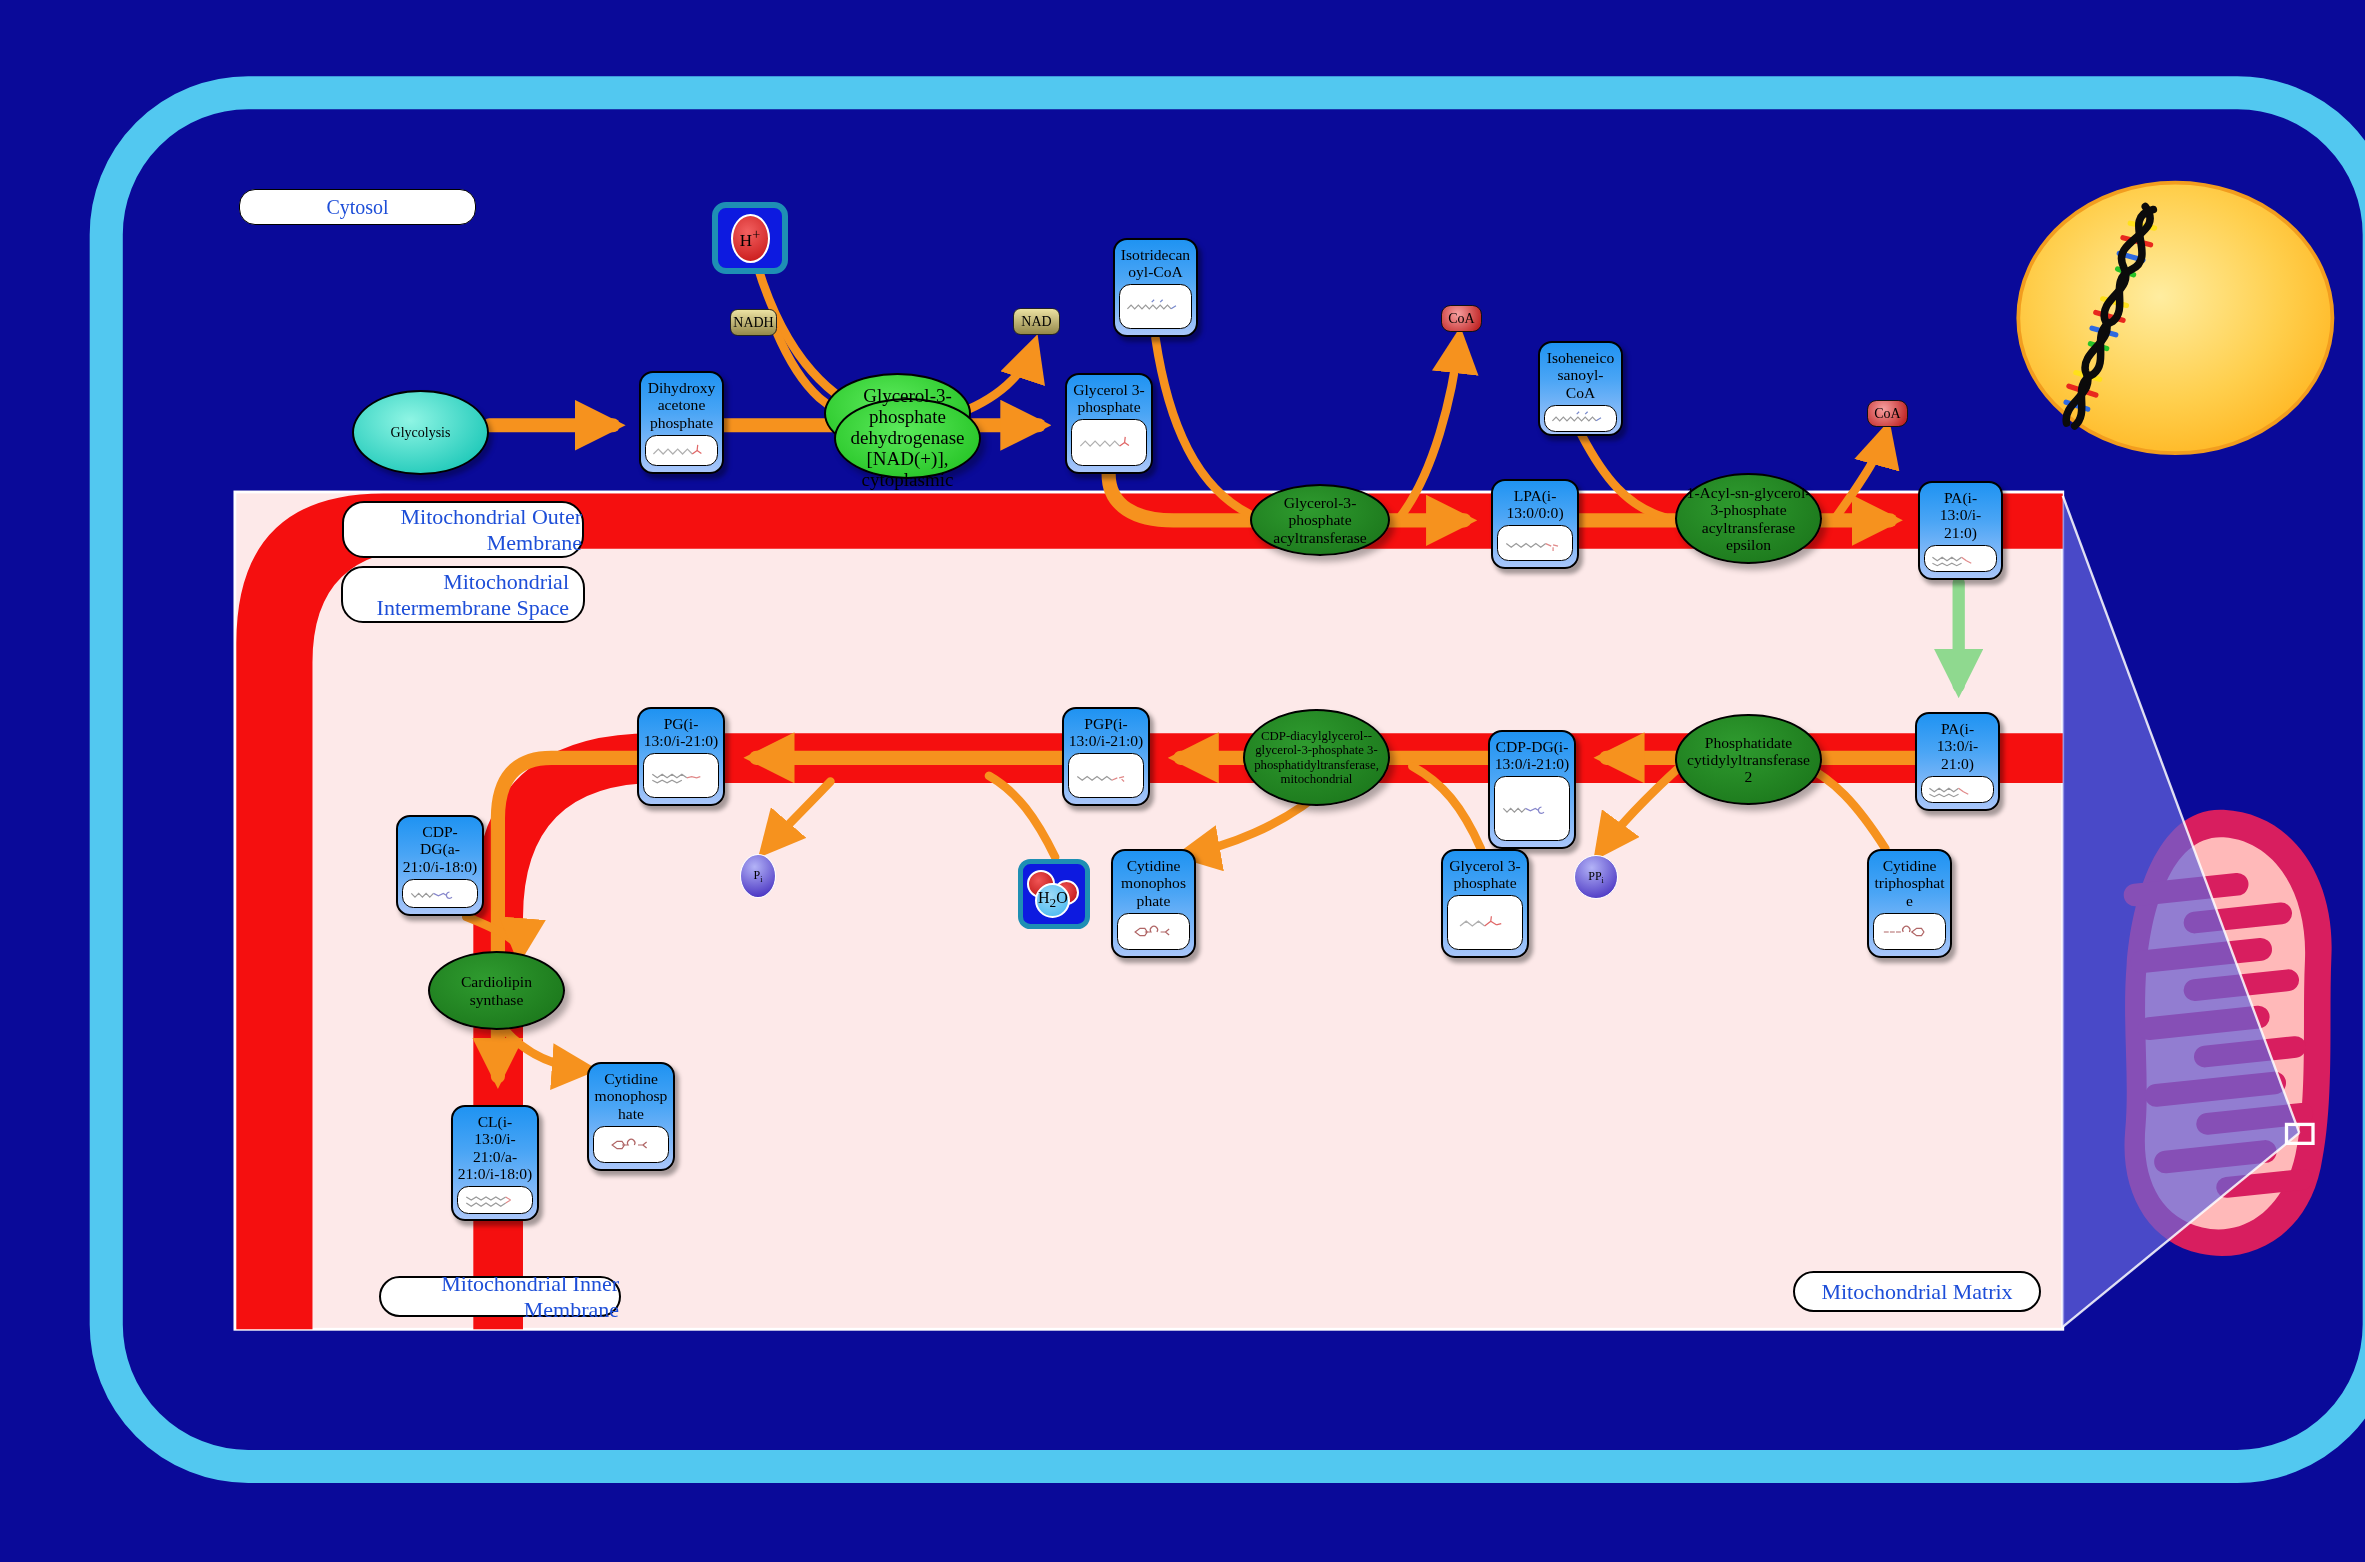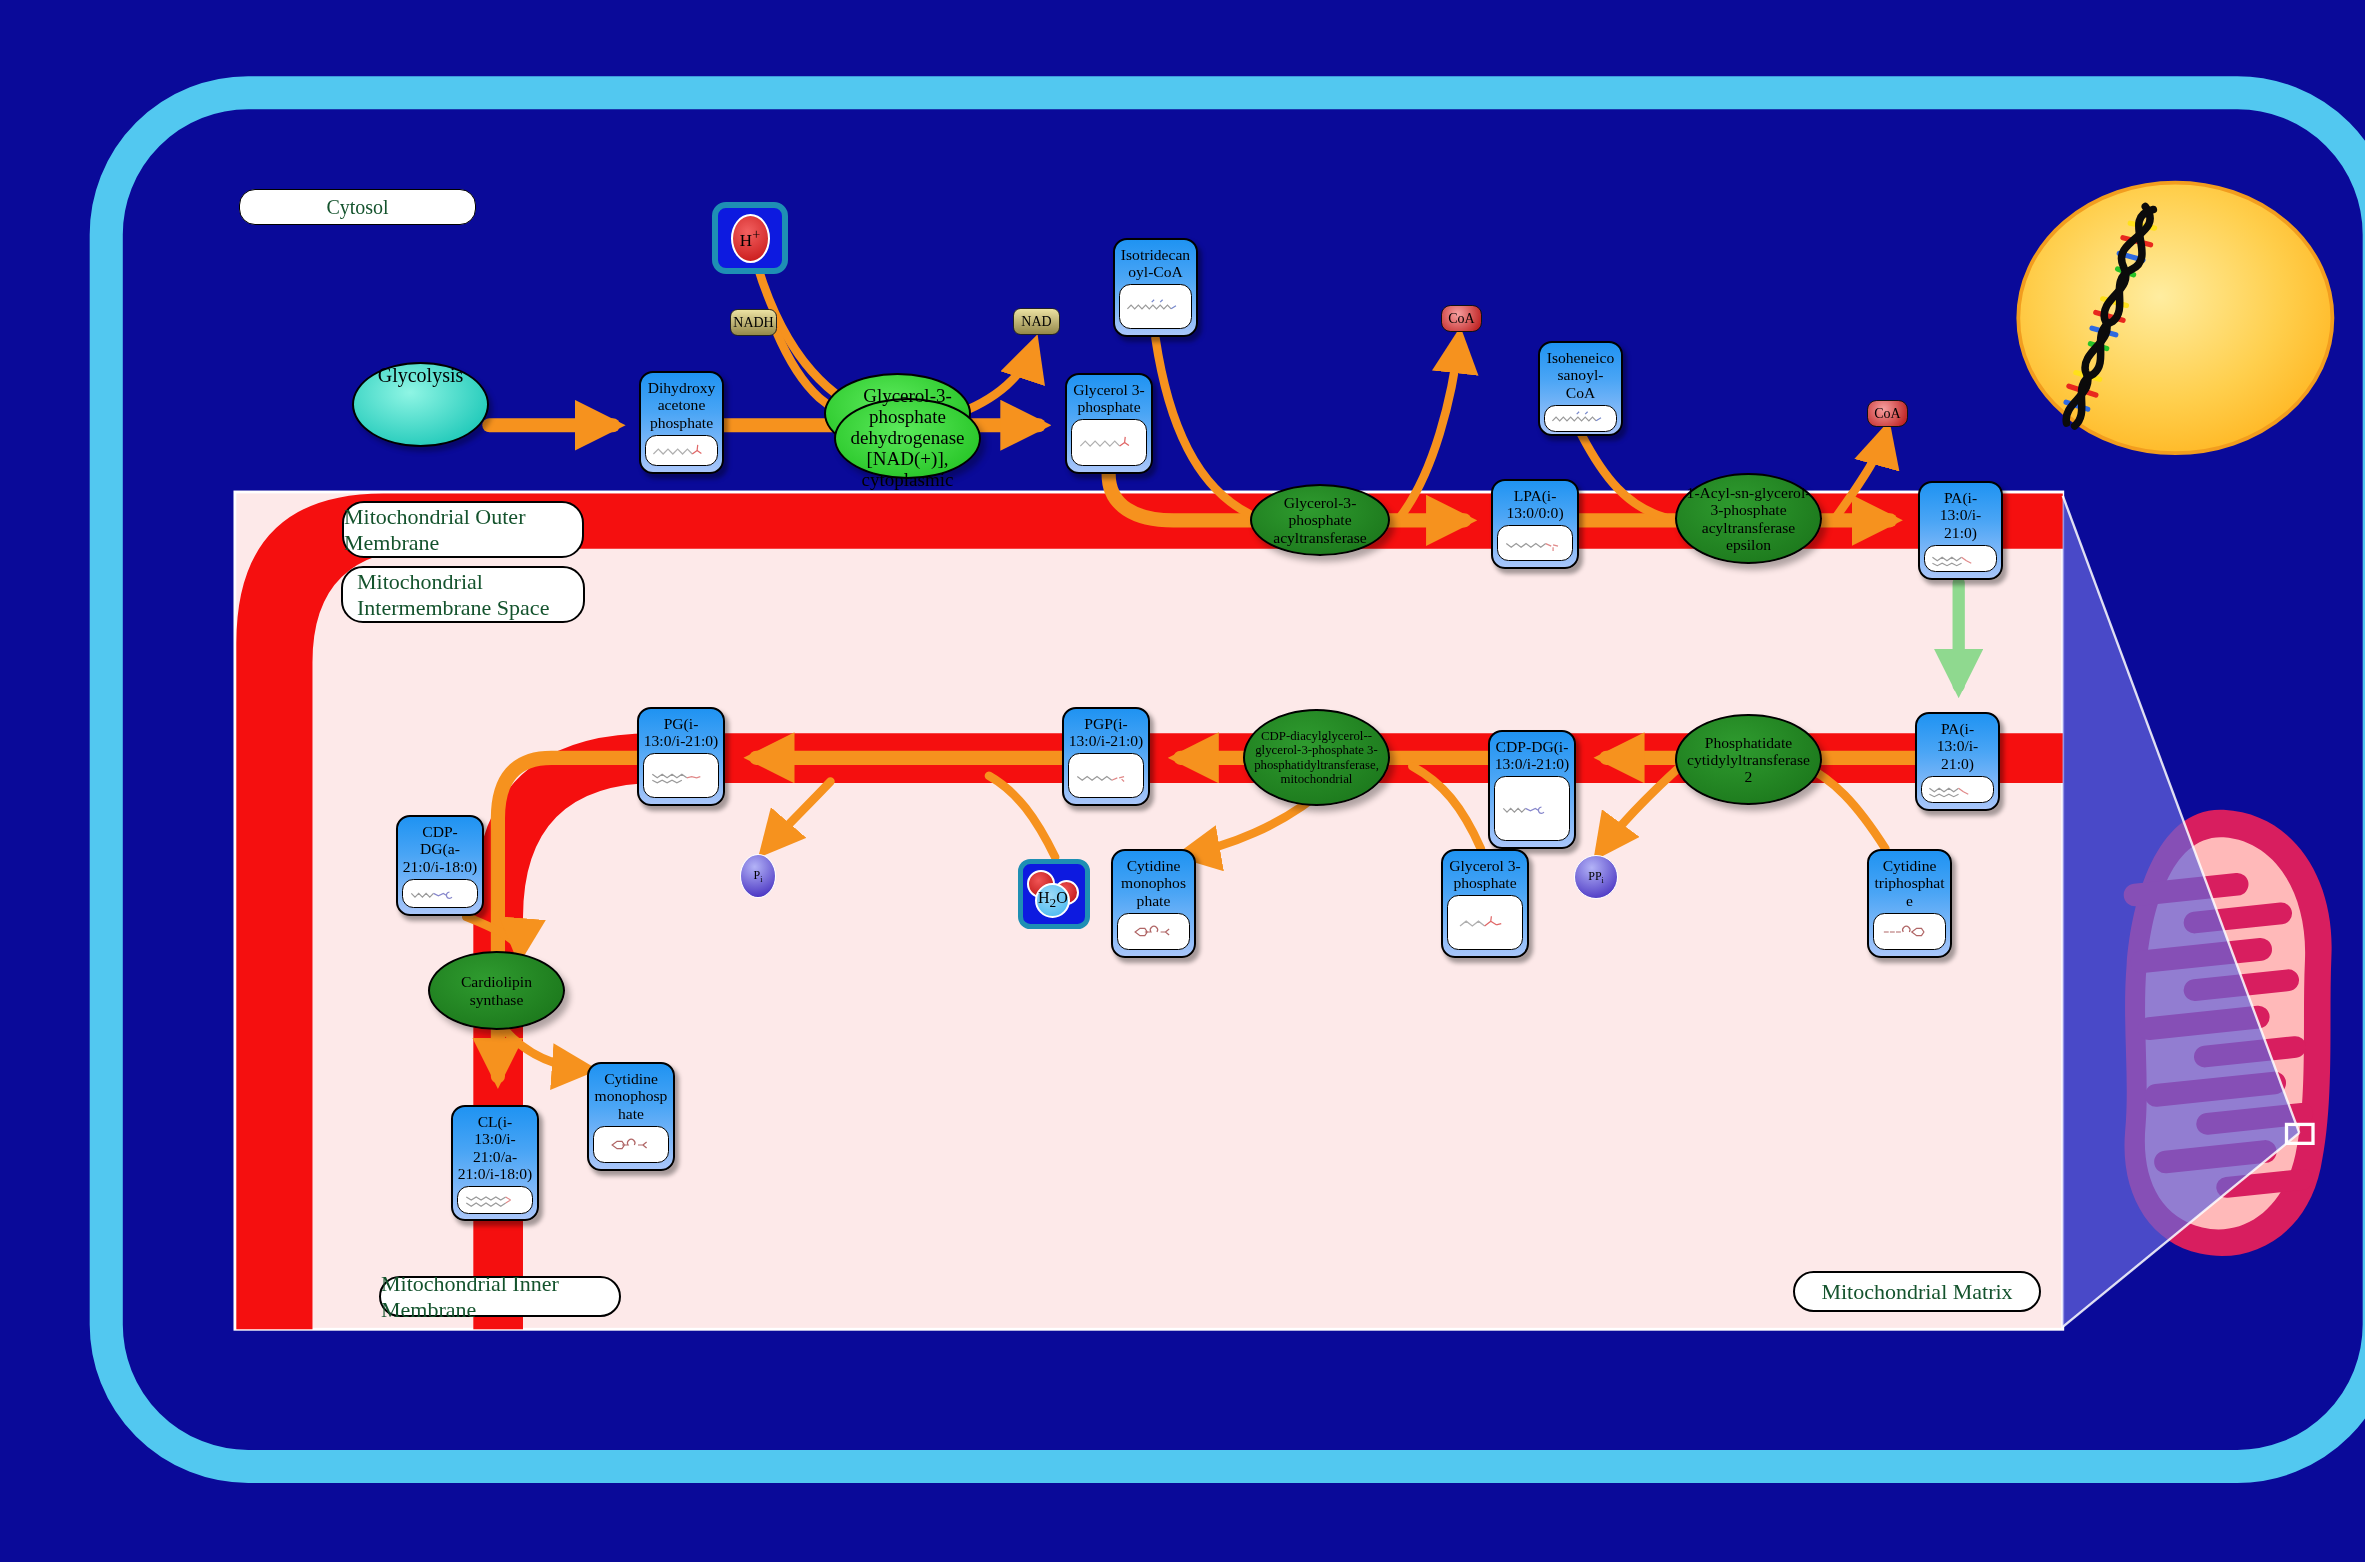--- a/index.html
+++ b/index.html
@@ -19,22 +19,22 @@
   .enz{position:absolute;box-sizing:border-box;display:flex;align-items:center;justify-content:center;
        text-align:center;border-radius:50%;border:2.4px solid #000;color:#000;padding:5.7px 8.5px;
        background:radial-gradient(ellipse at 42% 35%,#2f9b2f 0%,#1d7a1d 78%);
        font-size:15.6px;line-height:1.1;box-shadow:4.7px 5.7px 6.6px rgba(0,0,0,.3);}
   .enz.bright{background:radial-gradient(ellipse at 45% 38%,#5cea5c 0%,#27c527 80%);}
   .enz.back{box-shadow:none;}
   .enz.fs27{font-size:12.8px;}
   .enz.fs31{font-size:19px;margin-top:12px;}
   
   .pill{position:absolute;box-sizing:border-box;background:#fff;border:2.4px solid #000;border-radius:22px;
-        display:flex;align-items:center;justify-content:center;text-align:left;
-        font-size:22px;color:#14532d;line-height:1.15;}
+        display:flex;align-items:center;justify-content:center;text-align:right;
+        font-size:22px;color:#1d4ed8;line-height:1.15;}
   
   .cof{position:absolute;box-sizing:border-box;display:flex;align-items:center;justify-content:center;
        font-size:14px;color:#000;text-align:center;}
   .cof.olive{background:linear-gradient(180deg,#ece2a2 0%,#94884a 100%);border:1.9px solid #222;border-radius:7.6px;}
   .cof.red{background:radial-gradient(circle at 40% 32%,#f7a0a0 0%,#c02525 85%);border:1.9px solid #111;border-radius:9.5px;}
   .cof.purple{background:radial-gradient(circle at 40% 28%,#b3b3f7 0%,#4a35c2 85%);border:1.9px solid #fff;border-radius:50%;font-size:12px;}
   .cof sub,.cof sup{font-size:65%;}
   
   .hbox{position:absolute;box-sizing:border-box;background:#0d1ae0;border:6.6px solid #1e8fb4;border-radius:14px;
         display:flex;align-items:center;justify-content:center;}
@@ -188,23 +188,23 @@
 <div class="pill" style="left:341px;top:566px;width:244px;height:57px;padding:0 14px">
   <span>Mitochondrial Intermembrane Space</span>
 </div>
 <div class="pill" style="left:379px;top:1276px;width:242px;height:41px">
   <span>Mitochondrial Inner Membrane</span>
 </div>
 <div class="pill" style="left:1793px;top:1271px;width:248px;height:41px">
   <span>Mitochondrial Matrix</span>
 </div>
 
-<div class="abs" style="left:352px;top:362px;width:137px;height:85px;border-radius:50%;border:2.4px solid #000;
-     background:radial-gradient(ellipse at 42% 35%,#8ff5e4 0%,#1fc9b9 80%);display:flex;
-     justify-content:center;font-size:20px;color:#000;box-shadow:3.8px 4.7px 5.7px rgba(0,0,0,.3);box-sizing:border-box">
+<div class="abs" style="left:352px;top:390px;width:137px;height:85px;border-radius:50%;border:2.4px solid #000;
+     background:radial-gradient(ellipse at 42% 35%,#8ff5e4 0%,#1fc9b9 80%);display:flex;align-items:center;
+     justify-content:center;font-size:14px;color:#000;box-shadow:3.8px 4.7px 5.7px rgba(0,0,0,.3);box-sizing:border-box">
   <span>Glycolysis</span>
 </div>
 
 <div class="enz bright back" style="left:824px;top:373px;width:147px;height:81px"></div>
 <div class="enz bright fs31" style="left:834px;top:386px;width:147px;height:81px">
   <span>Glycerol-3-phosphate dehydrogenase [NAD(+)], cytoplasmic</span>
 </div>
 <div class="enz" style="left:1250px;top:484px;width:140px;height:72px">
   <span>Glycerol-3-phosphate acyltransferase</span>
 </div>

